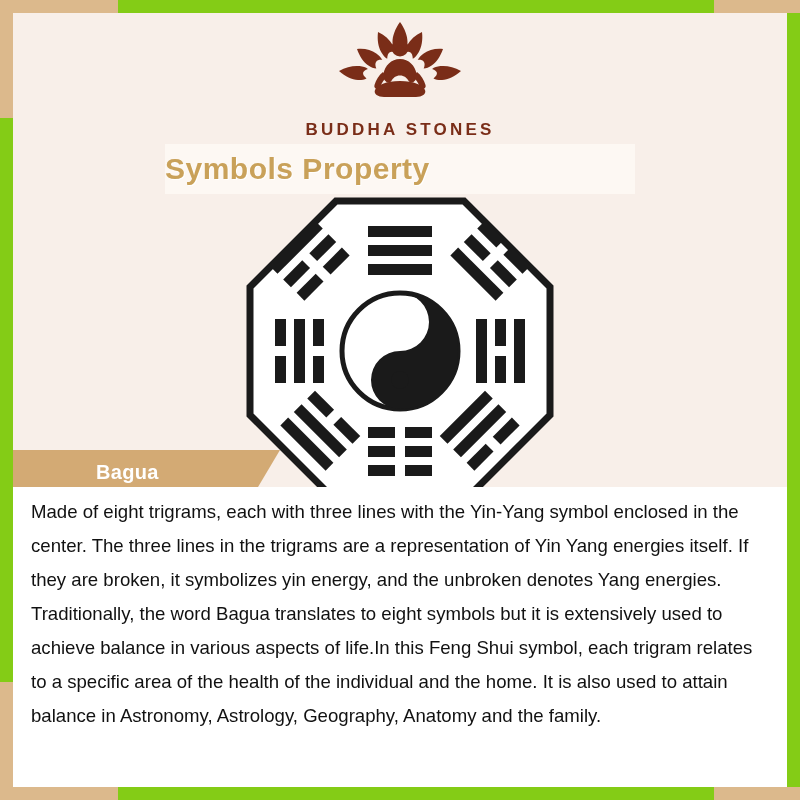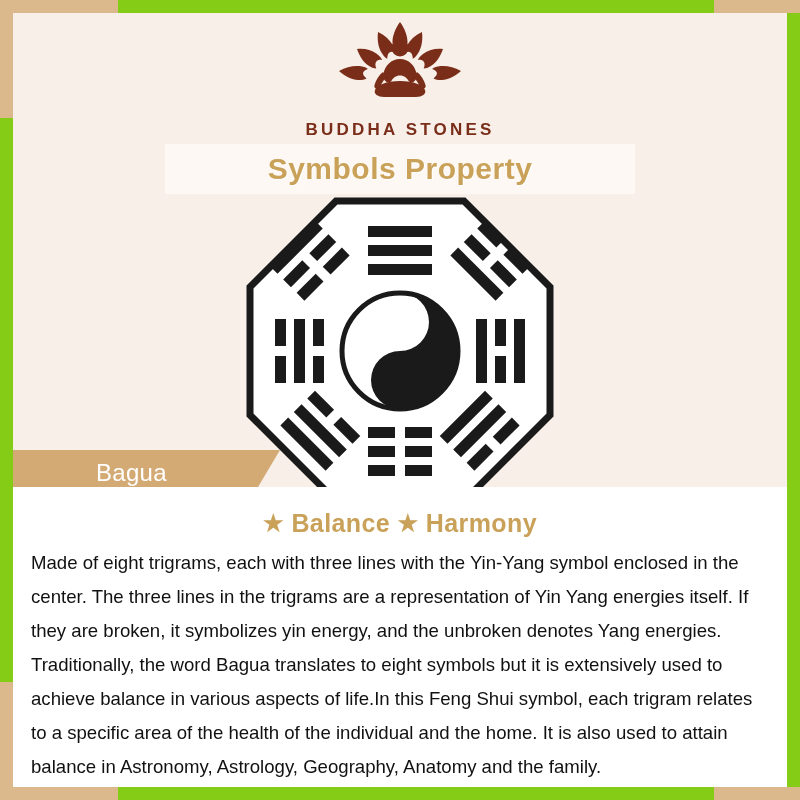--- a/index.html
+++ b/index.html
@@ -69,21 +69,20 @@
   
   .title-band {
     position: absolute;
     left: 165px;
     top: 144px;
     width: 470px;
     height: 50px;
     background: #fdf8f3;
     display: flex;
     align-items: center;
-    justify-content: center;
   }
   .title-band .title-text {
     font-size: 30px;
     font-weight: bold;
     color: #c9a159;
     letter-spacing: 0.5px;
     text-shadow: 1px 1px 0 #ffffff;
   }
 
   
@@ -101,22 +100,22 @@
     left: 13px;
     top: 450px;
     height: 37px;
     width: 245px;
     background: #d3aa74;
     display: flex;
     align-items: center;
   }
   .ribbon .ribbon-label {
     padding-left: 83px;
-    font-size: 24px;
-    font-weight: normal;
+    font-size: 20px;
+    font-weight: bold;
     color: #ffffff;
     letter-spacing: 0.3px;
     margin-top: 8px;
   }
   .ribbon-tail {
     position: absolute;
     left: 258px;
     top: 450px;
     width: 0;
     height: 0;
@@ -270,22 +269,16 @@
       </g>
     </svg>
   </div>
 
   <div class="ribbon">
     <span class="ribbon-label">Bagua</span>
   </div>
   <div class="ribbon-tail"></div>
 
   <div class="body-block">
-    <div class="subtitle">
-      <span class="star">★</span>
-      <span>Balance</span>
-      <span class="star">★</span>
-      <span>Harmony</span>
-    </div>
     <p class="paragraph">Made of eight trigrams, each with three lines with the Yin-Yang symbol enclosed in the center. The three lines in the trigrams are a representation of Yin Yang energies itself. If they are broken, it symbolizes yin energy, and the unbroken denotes Yang energies. Traditionally, the word Bagua translates to eight symbols but it is extensively used to achieve balance in various aspects of life.In this Feng Shui symbol, each trigram relates to a specific area of the health of the individual and the home. It is also used to attain balance in Astronomy, Astrology, Geography, Anatomy and the family.</p>
   </div>
 
 </div>
 
 </body></html>

